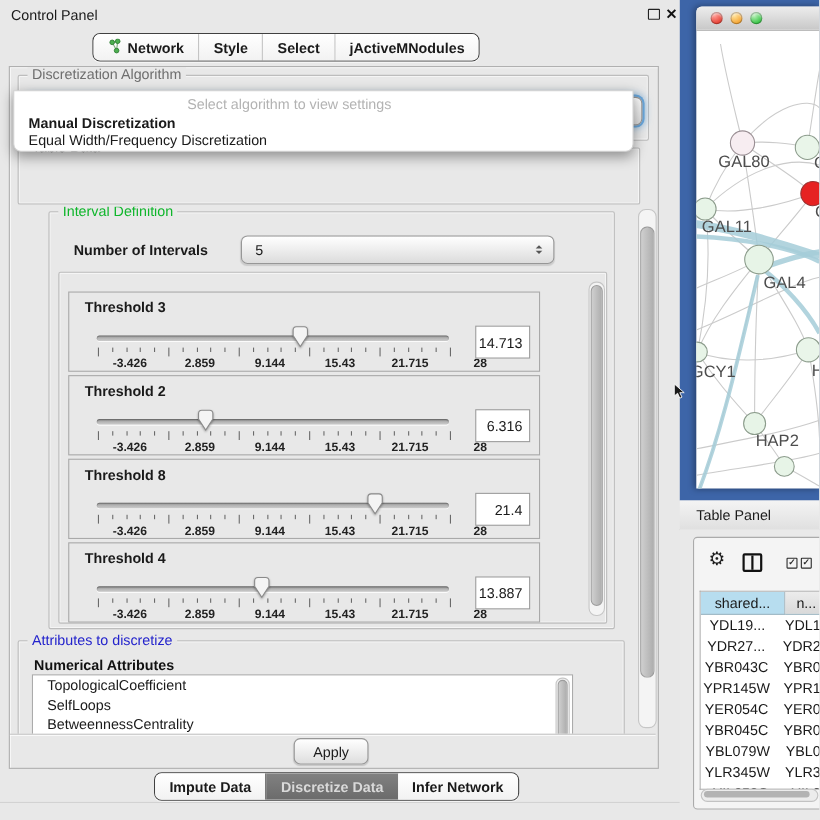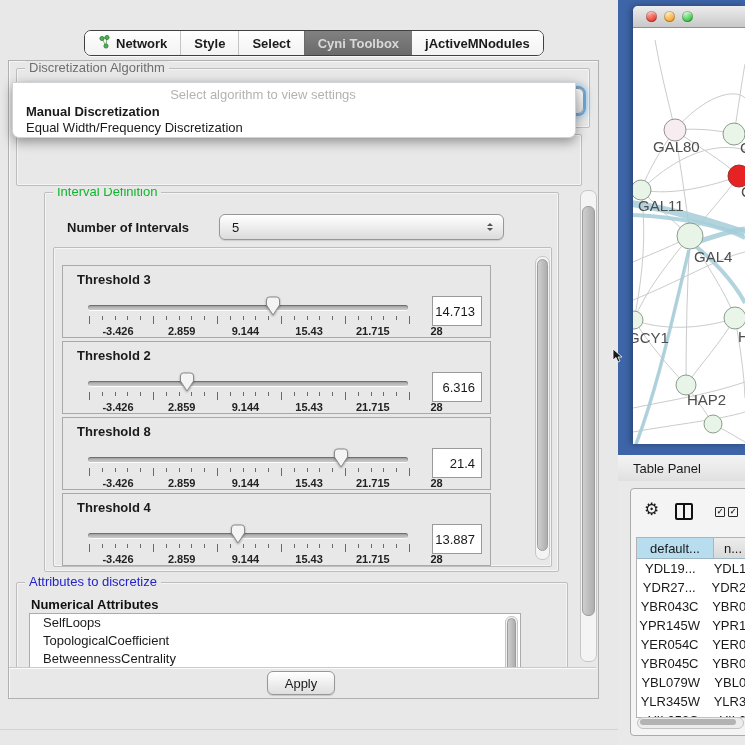--- a/index.html
+++ b/index.html
@@ -121,41 +121,43 @@
   #tp-hscroll{left:637px;top:717px;width:105px;height:10px;background:#ececec;border:1px solid #c2c2c2;border-radius:6px;}
   #tp-hthumb{position:absolute;left:2px;top:1px;width:96px;height:6px;border-radius:4px;background:#b3b3b3;}
 
   #cursor{left:612px;top:348px;z-index:90;}
 </style>
 </head>
 <body>
 
 <div id="stage">
 
+  <div class="abs" id="cp-titlebar">
+    <span class="abs" id="cp-title">Control Panel</span>
+    <span class="abs" id="float-btn"></span>
+    <span class="abs" id="close-btn">✕</span>
+  </div>
 
   <div class="abs tabstrip" id="top-tabs">
       <div class="tab">
         <span class="net-ic"><svg width="13" height="14" viewBox="0 0 13 14">
             <line x1="4" y1="3.5" x2="9" y2="2.5" stroke="#7fae7f" stroke-width="1"></line>
             <line x1="4" y1="3.5" x2="8" y2="11" stroke="#7fae7f" stroke-width="1"></line>
             <line x1="9" y1="2.5" x2="8" y2="11" stroke="#7fae7f" stroke-width="1"></line>
             <circle cx="4" cy="3.5" r="2.1" fill="#4caf50" stroke="#2e7d32" stroke-width="0.8"></circle>
             <circle cx="9" cy="2.5" r="2.1" fill="#4caf50" stroke="#2e7d32" stroke-width="0.8"></circle>
             <circle cx="8" cy="11" r="2.1" fill="#4caf50" stroke="#2e7d32" stroke-width="0.8"></circle>
           </svg></span>
         <span>Network</span>
       </div>
       <div class="tab">
         <span>Style</span>
       </div>
       <div class="tab">
         <span>Select</span>
-      </div>
-      <div class="tab selected">
-        <span>Cyni Toolbox</span>
       </div>
       <div class="tab">
         <span>jActiveMNodules</span>
       </div>
     </div>
 
   <div class="abs" id="outer-panel"></div>
 
   <div class="abs group" id="algo-group">
     <span class="grouplabel lab-gray">Discretization Algorithm</span>
@@ -375,39 +377,50 @@
             <div class="vthumb"></div>
           </div>
       </div>
     </div>
 
     <div class="abs group" id="attrs-group">
       <span class="grouplabel lab-blue">Attributes to discretize</span>
       <span class="abs" id="attrs-title">Numerical Attributes</span>
       <div id="attrs-list">
 
-      <div class="attr-item">SelfLoops</div>
-          <div class="attr-item">TopologicalCoefficient</div>
+      <div class="attr-item">TopologicalCoefficient</div>
+          <div class="attr-item">SelfLoops</div>
           <div class="attr-item">BetweennessCentrality</div>
           <div class="vscroll" id="attrs-scroll">
             <div class="vthumb"></div>
           </div>
         </div>
     </div>
   </div>
 
   <div class="vscroll abs" id="outer-scroll">
       <div class="vthumb"></div>
     </div>
 
   <div class="abs" id="apply-bar-line"></div>
   <div class="abs" id="apply-btn">
     <span>Apply</span>
   </div>
 
+  <div class="abs tabstrip" id="bottom-tabs">
+      <div class="tab">
+        <span>Impute Data</span>
+      </div>
+      <div class="tab selected">
+        <span>Discretize Data</span>
+      </div>
+      <div class="tab">
+        <span>Infer Network</span>
+      </div>
+    </div>
   <div class="abs" id="bottom-line"></div>
 
   <div class="abs" id="desktop"></div>
   <div class="abs" id="net-window">
     <div id="net-titlebar">
       <span class="light" id="light-red"></span>
       <span class="light" id="light-yellow"></span>
       <span class="light" id="light-green"></span>
     </div>
   </div>
@@ -468,21 +481,21 @@
   <div class="abs" id="tp-body"></div>
   <div class="abs" id="tp-card">
     <span id="gear">⚙</span>
     <span id="colicon"></span>
     <span class="cbicon" id="cb1">✓</span>
     <span class="cbicon" id="cb2">✓</span>
   </div>
   <div class="abs" id="tp-table">
     <div id="tp-headrow">
         <div class="hcell sel" style="width: 77px;">
-          <span>default...</span>
+          <span>shared...</span>
         </div>
         <div class="hcell c2" style="width: 43px;">
           <span>n...</span>
         </div>
       </div>
     <div id="tp-rows">
         <div class="trow" style="top: 21px;">
           <span class="c1">YDL19...</span>
           <span class="c2">YDL1...</span>
         </div>

